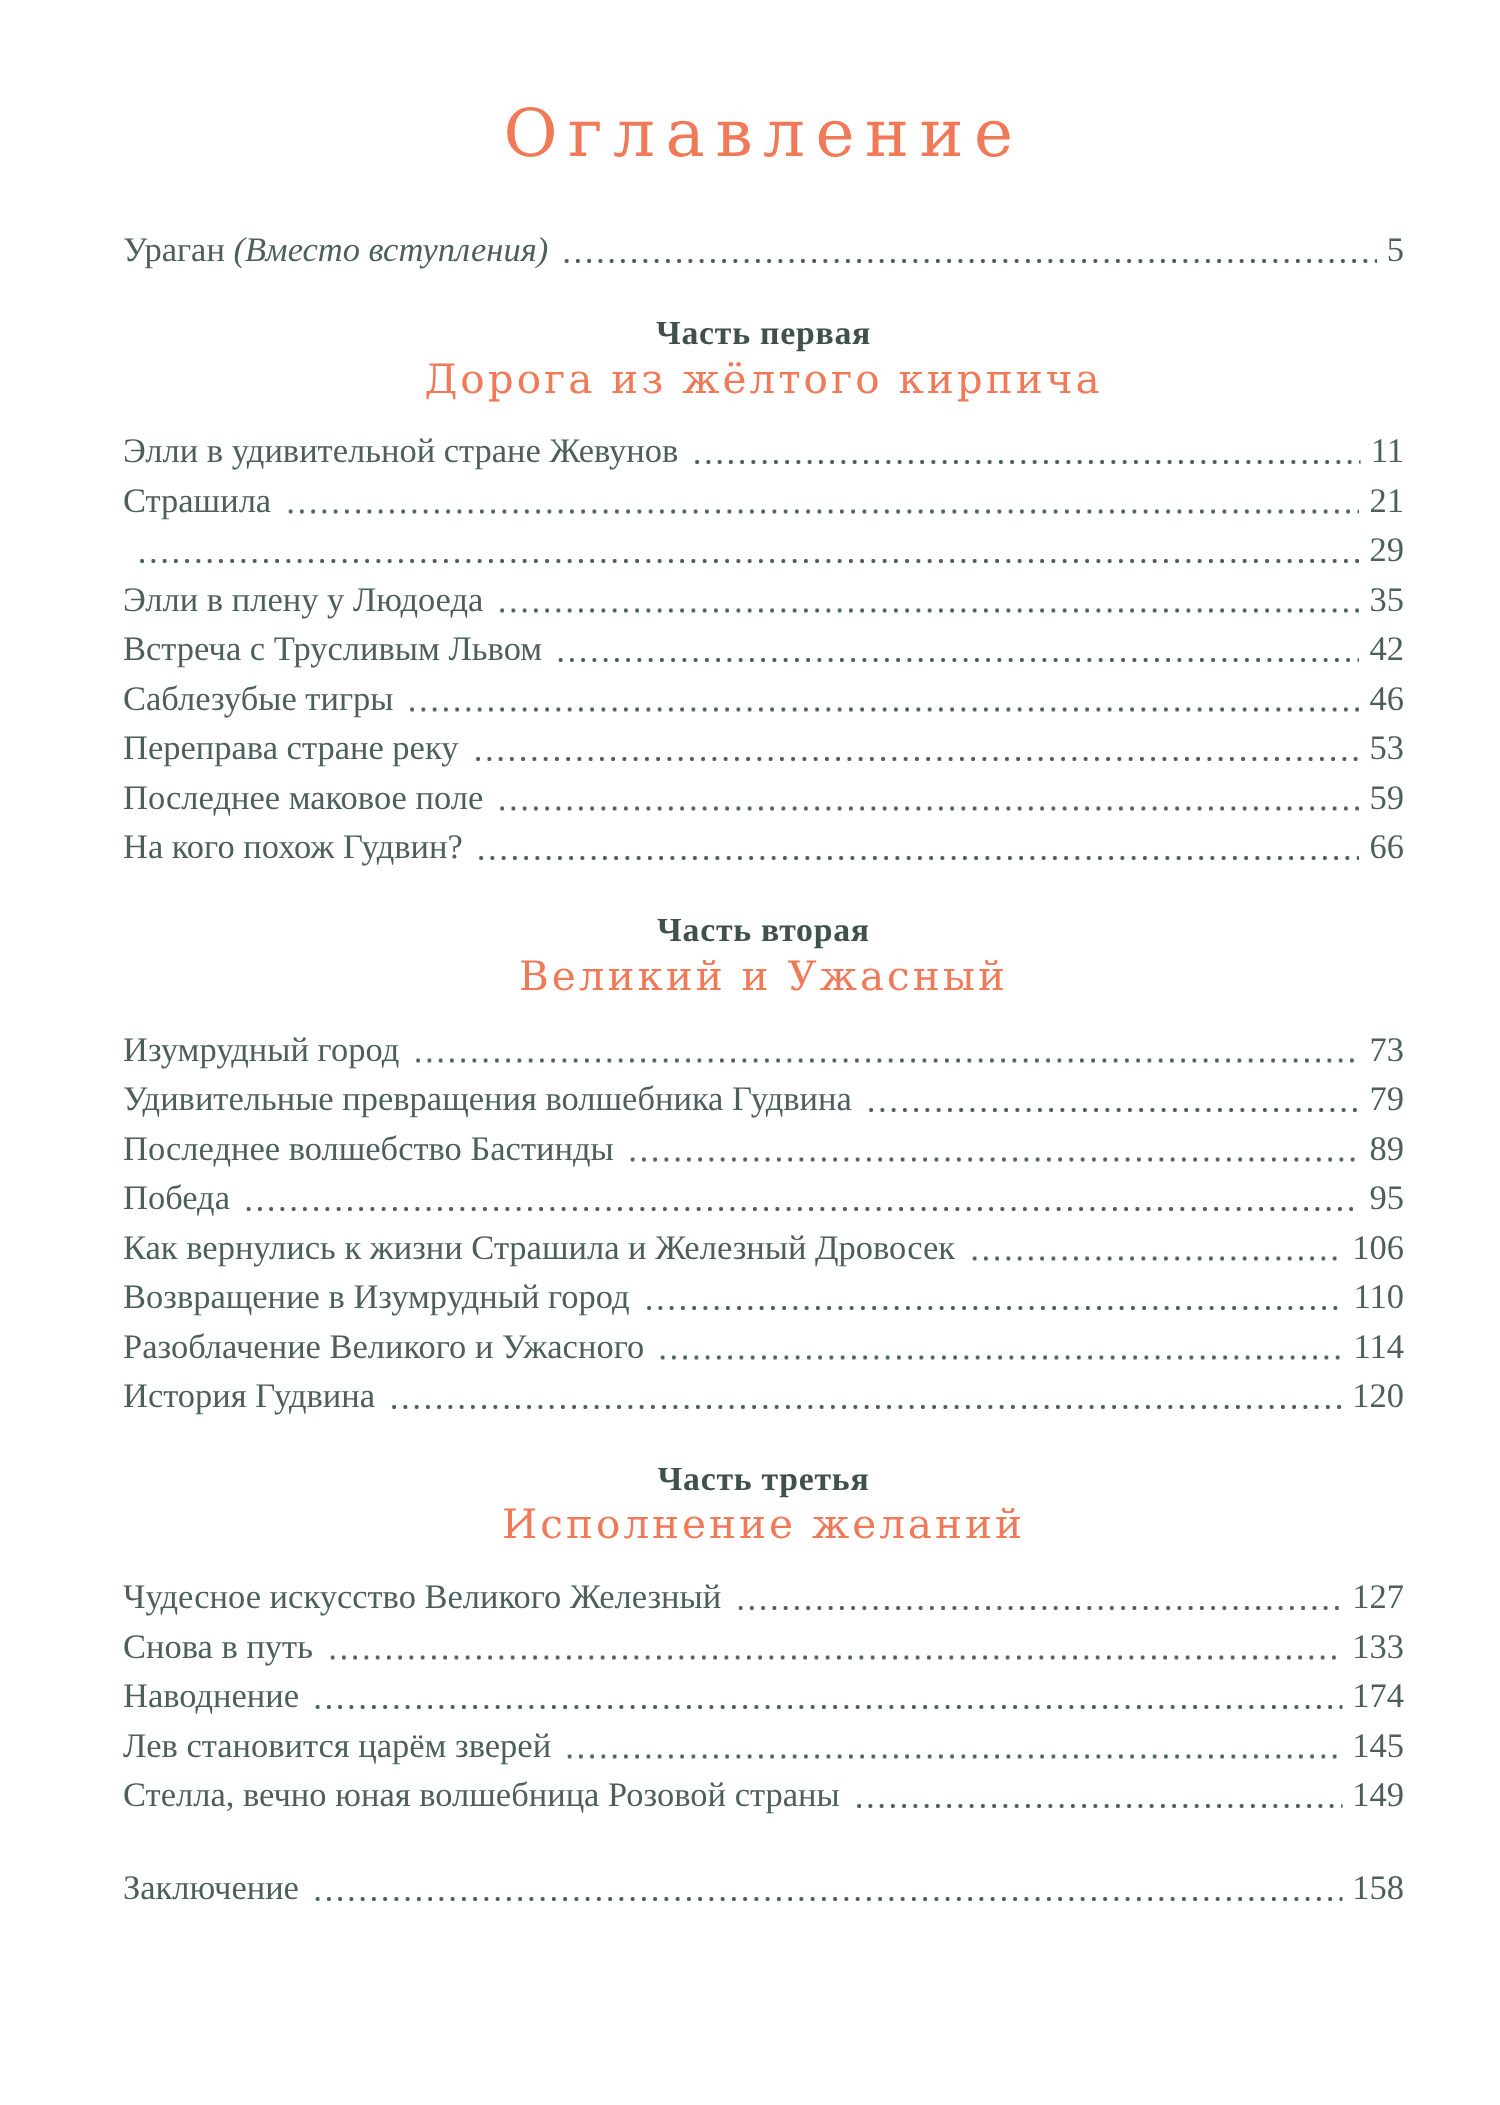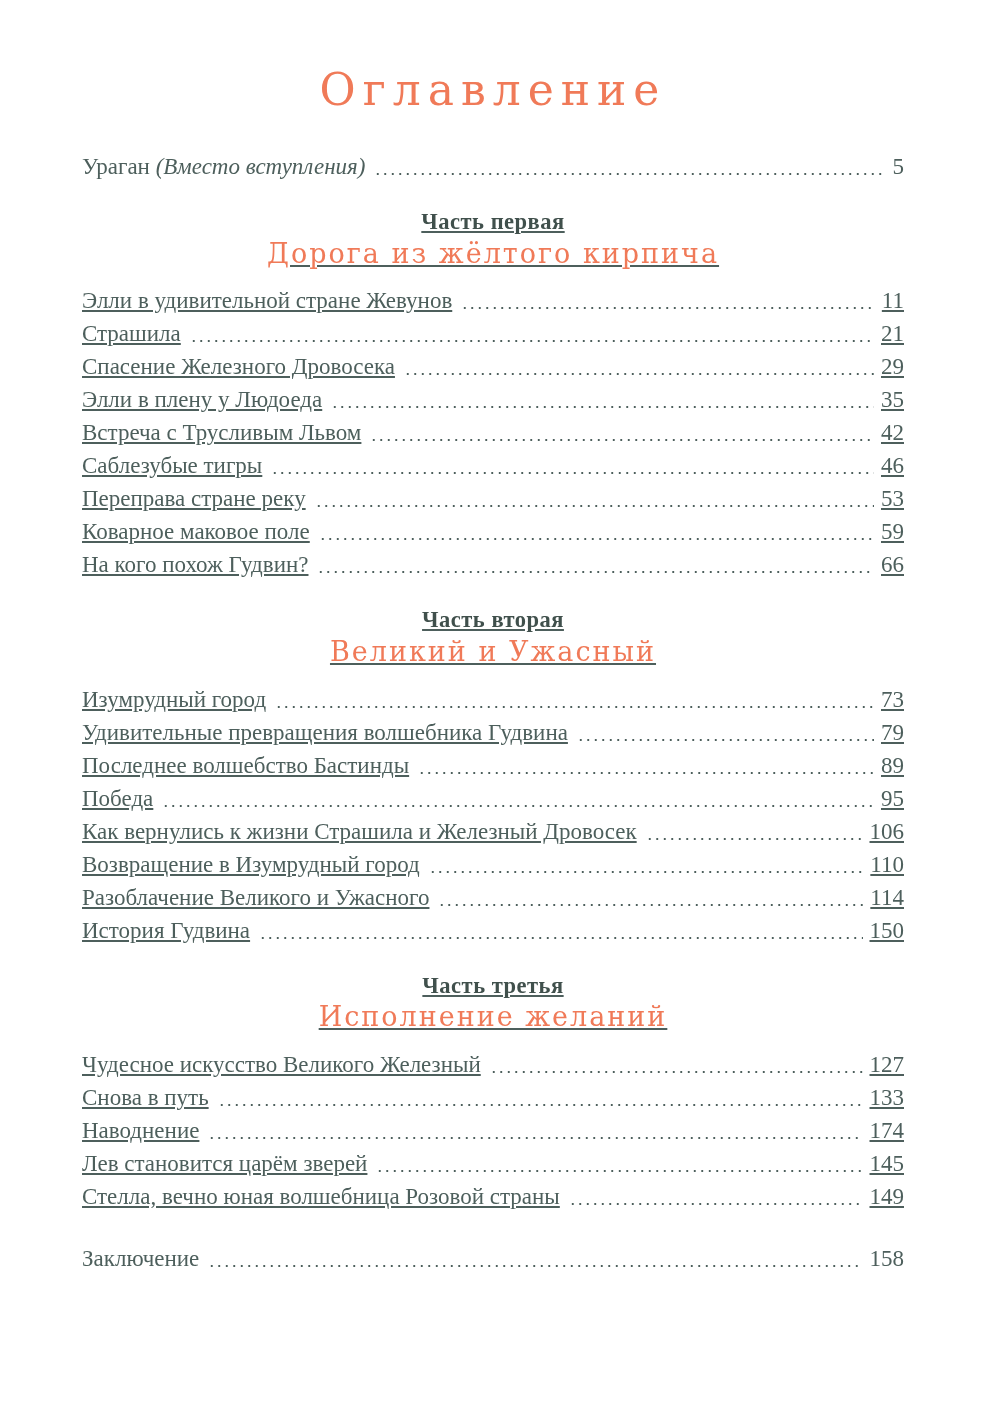--- a/index.html
+++ b/index.html
@@ -11,21 +11,21 @@
   *{ margin:0; padding:0; box-sizing:border-box; }
   html,body{ background:#ffffff; }
   .page{
     position:relative;
     width:1000px;
     height:1403px;
     margin:0 auto;
     background:var(--paper);
     color:var(--ink);
     font-family:"Liberation Serif","DejaVu Serif",serif;
-    padding:68px 96px 0 82px;
+    padding:68px 64px 0 82px;
     overflow:hidden;
   }
   .toc-title{
     text-align:center;
     color:var(--accent);
     font-family:"DejaVu Serif","Liberation Serif",serif;
     font-weight:400;
     font-size:44px;
     line-height:1;
     letter-spacing:7px;
@@ -42,21 +42,21 @@
   .leader{
     flex:1;
     height:33px;
     margin:0 7px 0 9px;
     background-image:radial-gradient(circle, var(--ink) 1.3px, rgba(0,0,0,0) 1.45px);
     background-size:7.5px 4px;
     background-repeat:repeat-x;
     background-position:left calc(100% - 7px);
   }
   .pagenum{ text-align:right; }
-  .toc-part{ margin-top:26px;text-decoration:underline; }
+  .toc-part{ margin-top:26px; }
   .part-label{
     text-align:center;
     font-weight:700;
     font-size:22.5px;
     line-height:1.15;
     color:var(--ink-dark);
     letter-spacing:0.5px;
   }
   .part-title{
     text-align:center;
@@ -92,21 +92,20 @@
             <span class="entry-title">Элли в удивительной стране Жевунов</span>
             <span class="leader"></span>
             <span class="pagenum">11</span>
           </div>
           <div class="toc-row">
             <span class="entry-title">Страшила</span>
             <span class="leader"></span>
             <span class="pagenum">21</span>
           </div>
           <div class="toc-row">
-            <span class="entry-title">Спасение Железного Дровосека</span>
             <span class="leader"></span>
             <span class="pagenum">29</span>
           </div>
           <div class="toc-row">
             <span class="entry-title">Элли в плену у Людоеда</span>
             <span class="leader"></span>
             <span class="pagenum">35</span>
           </div>
           <div class="toc-row">
             <span class="entry-title">Встреча с Трусливым Львом</span>
@@ -117,21 +116,21 @@
             <span class="entry-title">Саблезубые тигры</span>
             <span class="leader"></span>
             <span class="pagenum">46</span>
           </div>
           <div class="toc-row">
             <span class="entry-title">Переправа стране реку</span>
             <span class="leader"></span>
             <span class="pagenum">53</span>
           </div>
           <div class="toc-row">
-            <span class="entry-title">Коварное маковое поле</span>
+            <span class="entry-title">Последнее маковое поле</span>
             <span class="leader"></span>
             <span class="pagenum">59</span>
           </div>
           <div class="toc-row">
             <span class="entry-title">На кого похож Гудвин?</span>
             <span class="leader"></span>
             <span class="pagenum">66</span>
           </div>
         </div>
       </section>
@@ -170,21 +169,21 @@
             <span class="pagenum">110</span>
           </div>
           <div class="toc-row">
             <span class="entry-title">Разоблачение Великого и Ужасного</span>
             <span class="leader"></span>
             <span class="pagenum">114</span>
           </div>
           <div class="toc-row">
             <span class="entry-title">История Гудвина</span>
             <span class="leader"></span>
-            <span class="pagenum">150</span>
+            <span class="pagenum">120</span>
           </div>
         </div>
       </section>
       <section class="toc-part">
         <div class="part-label">Часть третья</div>
         <div class="part-title">Исполнение желаний</div>
         <div class="part-entries">
           <div class="toc-row">
             <span class="entry-title">Чудесное искусство Великого Железный</span>
             <span class="leader"></span>

